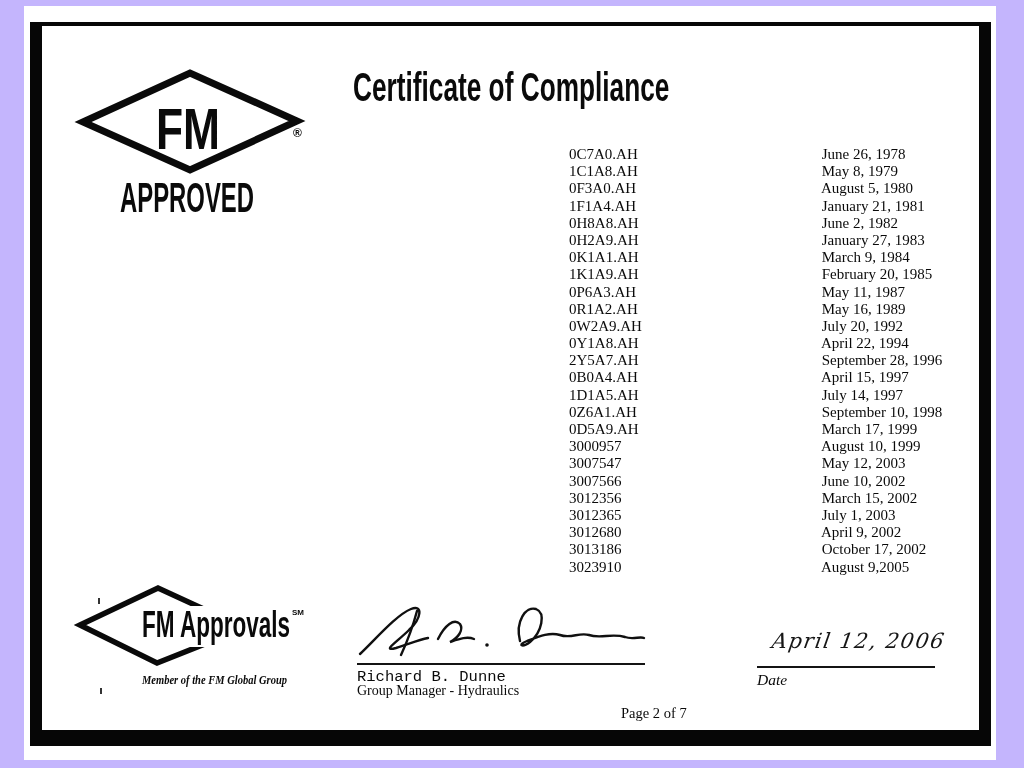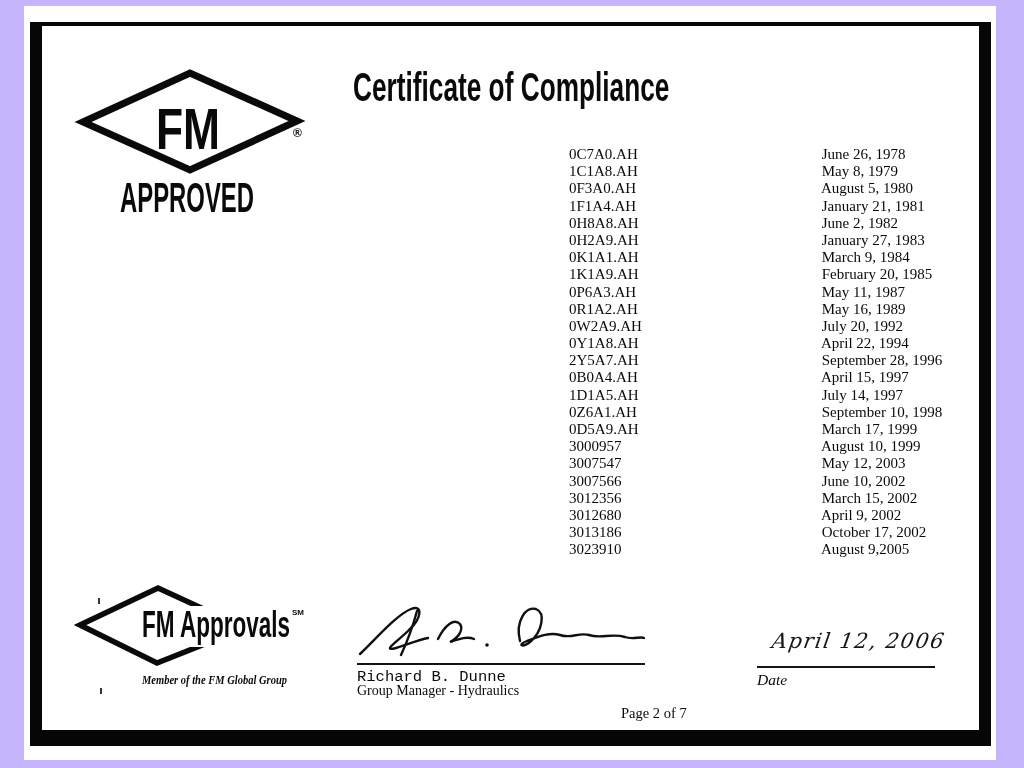--- a/index.html
+++ b/index.html
@@ -177,20 +177,24 @@
     <div class="approval-row">
       <span class="cell-id">3007566</span>
       <span class="cell-date">June 10, 2002</span>
     </div>
 
     <div class="approval-row">
       <span class="cell-id">3012356</span>
       <span class="cell-date">March 15, 2002</span>
     </div>
 
+    <div class="approval-row">
+      <span class="cell-id">3012365</span>
+      <span class="cell-date">July 1, 2003</span>
+    </div>
 
     <div class="approval-row">
       <span class="cell-id">3012680</span>
       <span class="cell-date">April 9, 2002</span>
     </div>
 
     <div class="approval-row">
       <span class="cell-id">3013186</span>
       <span class="cell-date">October 17, 2002</span>
     </div>

